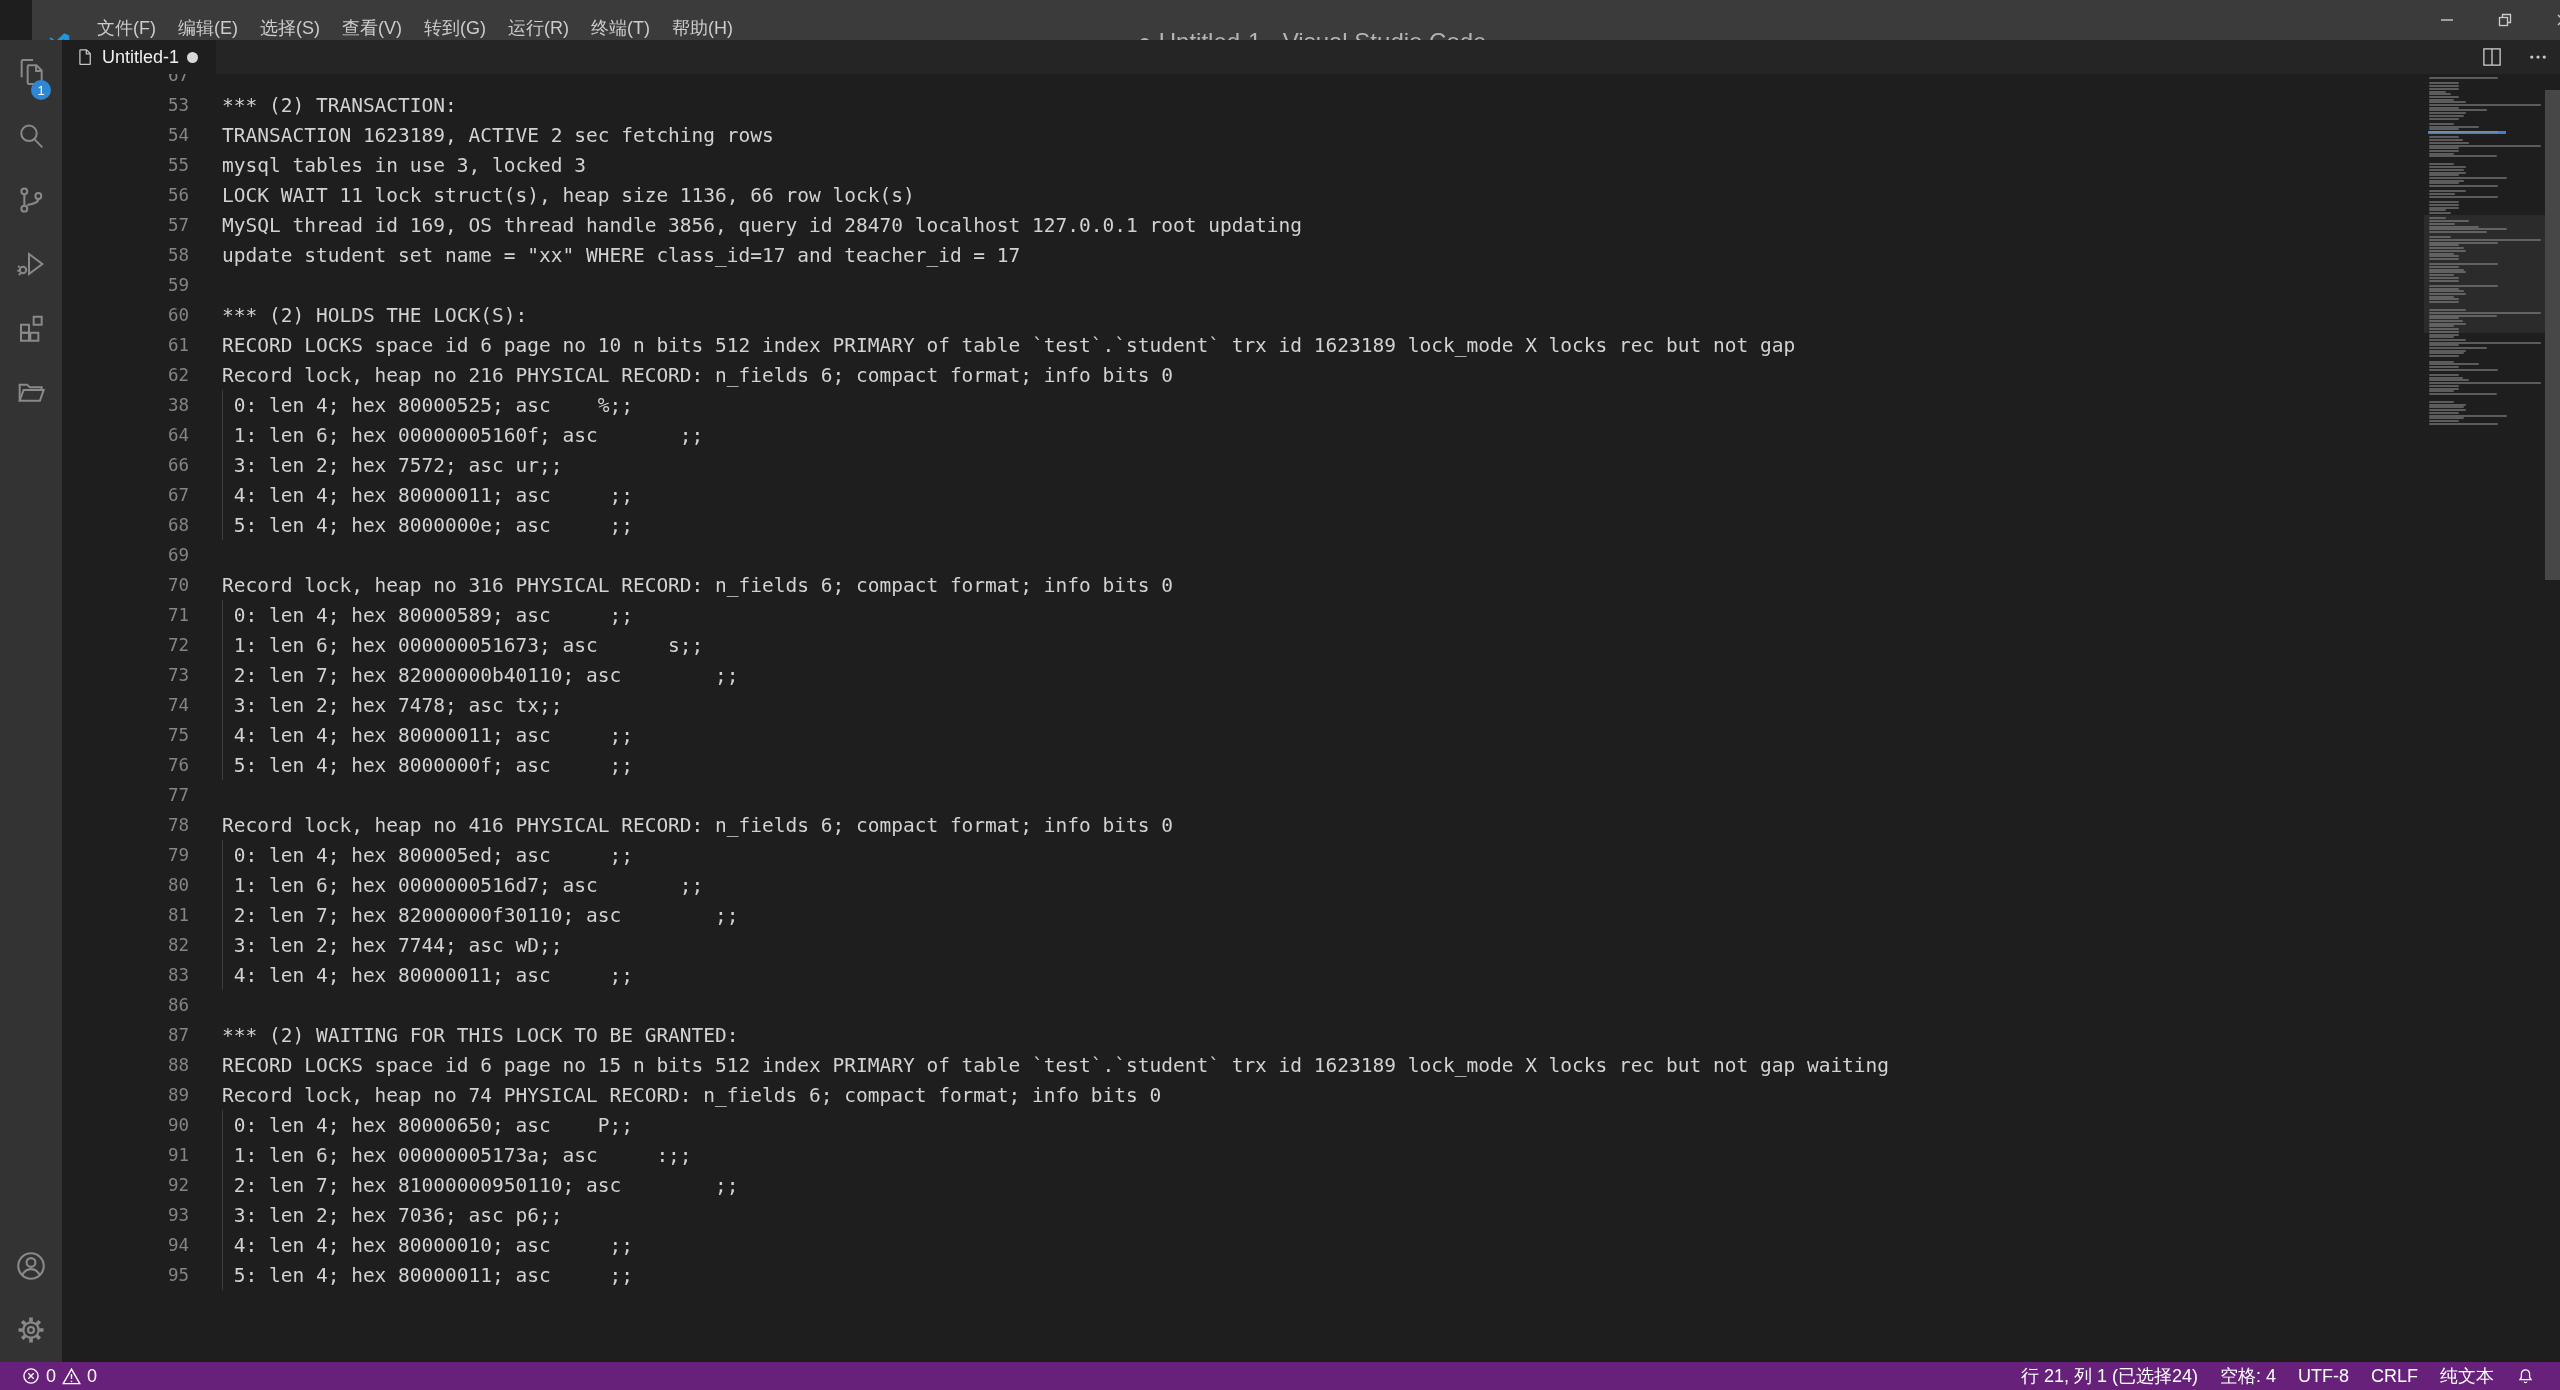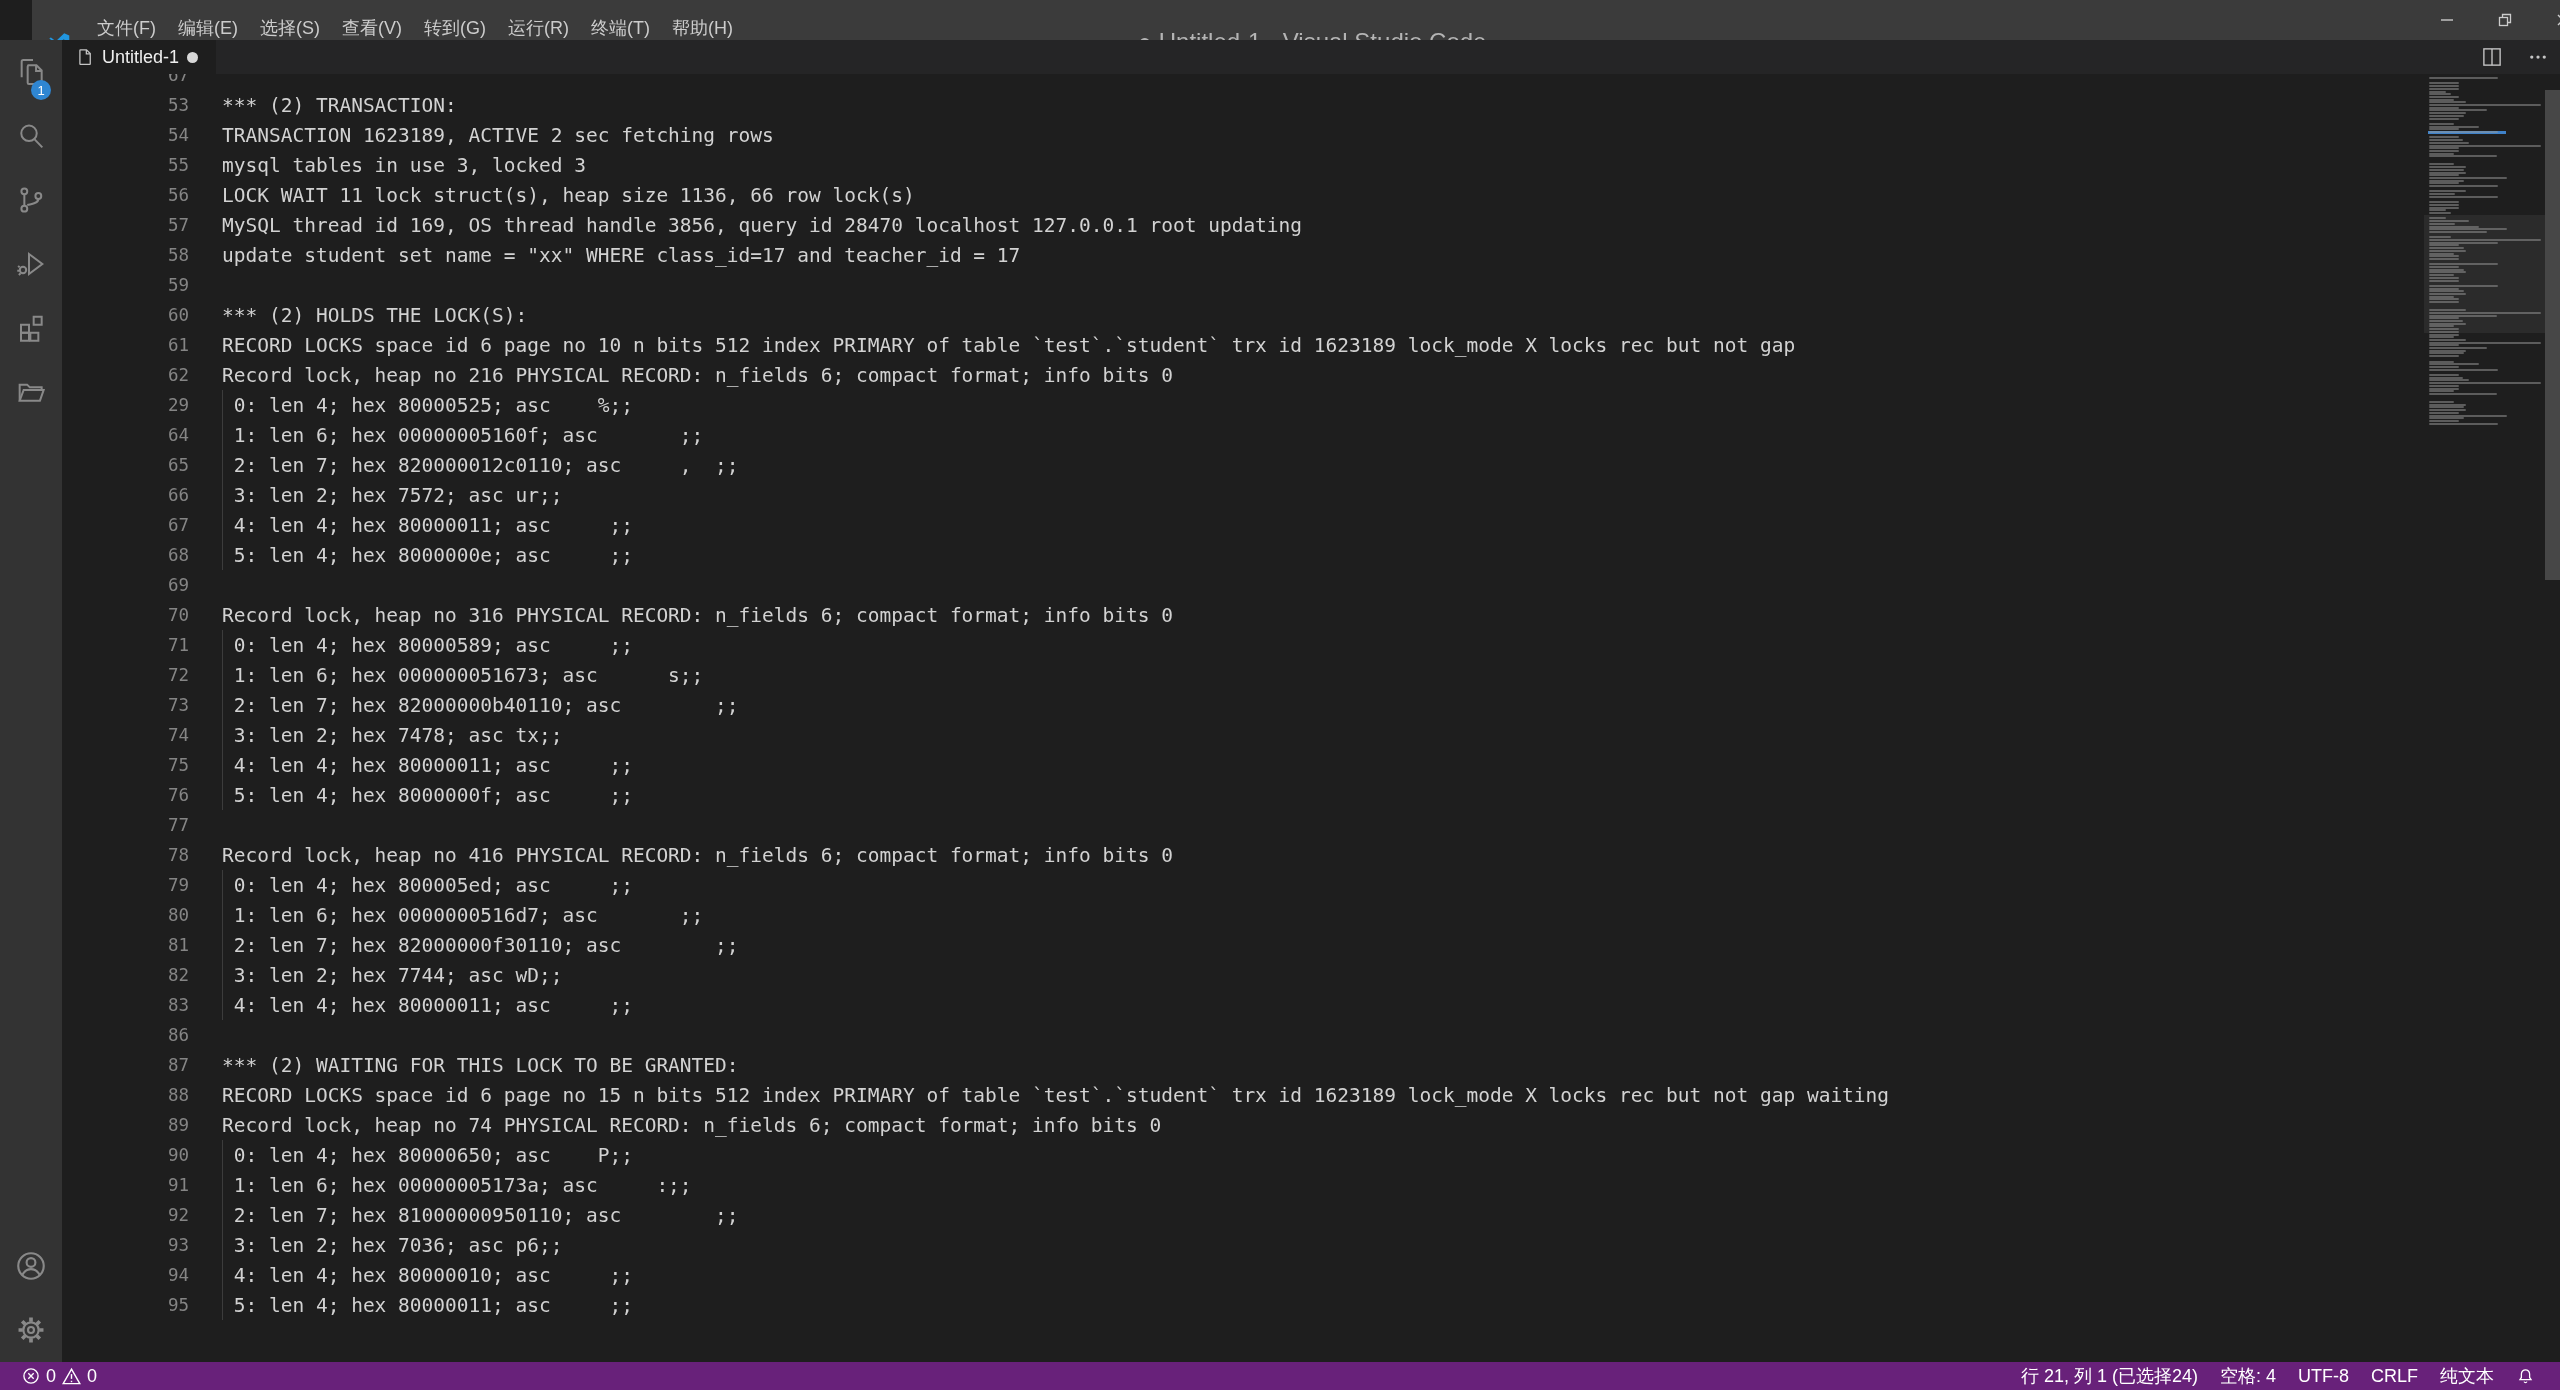--- a/index.html
+++ b/index.html
@@ -242,30 +242,26 @@
         </div>
         <div class="code-row">
           <div class="line-number">61</div>
           <div class="line-text">RECORD LOCKS space id 6 page no 10 n bits 512 index PRIMARY of table `test`.`student` trx id 1623189 lock_mode X locks rec but not gap</div>
         </div>
         <div class="code-row">
           <div class="line-number">62</div>
           <div class="line-text">Record lock, heap no 216 PHYSICAL RECORD: n_fields 6; compact format; info bits 0</div>
         </div>
         <div class="code-row indented">
-          <div class="line-number">29</div>
+          <div class="line-number">38</div>
           <div class="line-text"> 0: len 4; hex 80000525; asc    %;;</div>
         </div>
         <div class="code-row indented">
           <div class="line-number">64</div>
           <div class="line-text"> 1: len 6; hex 00000005160f; asc       ;;</div>
-        </div>
-        <div class="code-row indented">
-          <div class="line-number">65</div>
-          <div class="line-text"> 2: len 7; hex 820000012c0110; asc     ,  ;;</div>
         </div>
         <div class="code-row indented">
           <div class="line-number">66</div>
           <div class="line-text"> 3: len 2; hex 7572; asc ur;;</div>
         </div>
         <div class="code-row indented">
           <div class="line-number">67</div>
           <div class="line-text"> 4: len 4; hex 80000011; asc     ;;</div>
         </div>
         <div class="code-row indented">

